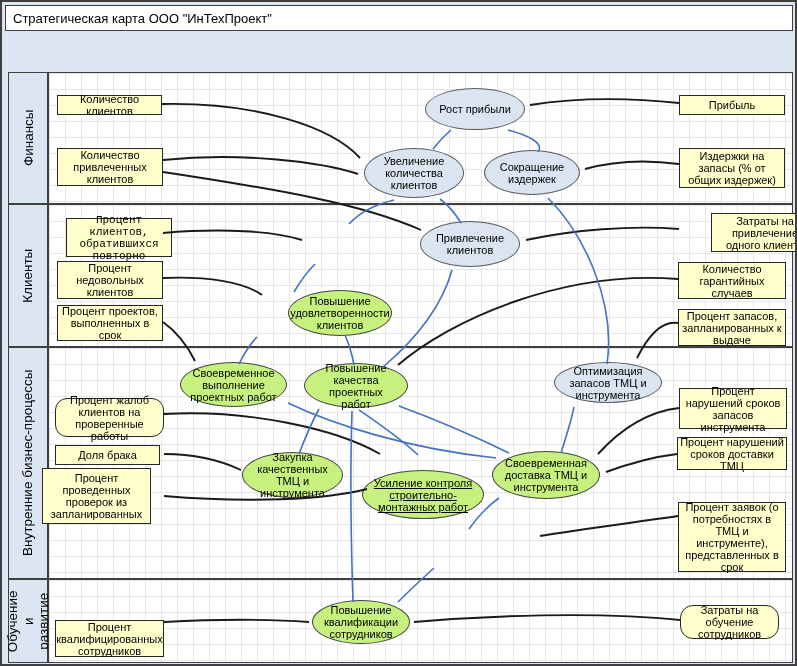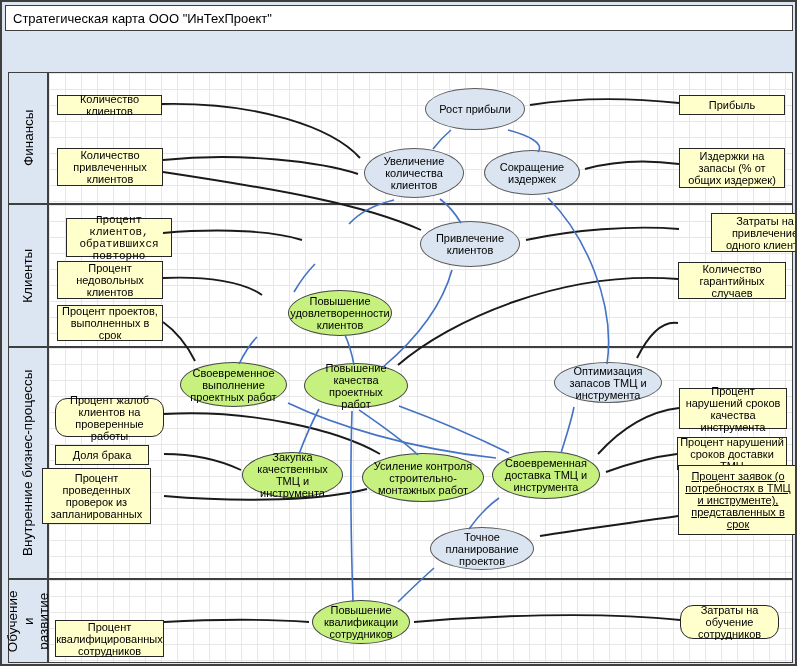--- a/index.html
+++ b/index.html
@@ -71,43 +71,43 @@
   <div class="node kpi" style="left:55px;top:93px;width:105px;height:20px;">Количество клиентов</div>
   <div class="node kpi" style="left:55px;top:146px;width:106px;height:38px;">Количество привлеченных клиентов</div>
   <div class="node kpi" style="left:677px;top:93px;width:106px;height:20px;">Прибыль</div>
   <div class="node kpi" style="left:677px;top:146px;width:106px;height:40px;">Издержки на запасы (% от общих издержек)</div>
 
   <div class="node kpi" style="left:64px;top:216px;width:106px;height:39px;font-family:Liberation Mono, monospace;">Процент клиентов, обратившихся повторно</div>
   <div class="node kpi" style="left:55px;top:259px;width:106px;height:38px;">Процент недовольных клиентов</div>
   <div class="node kpi" style="left:55px;top:303px;width:106px;height:36px;">Процент проектов, выполненных в срок</div>
   <div class="node kpi" style="left:709px;top:211px;width:108px;height:39px;">Затраты на привлечение одного клиента</div>
   <div class="node kpi" style="left:676px;top:260px;width:108px;height:37px;">Количество гарантийных случаев</div>
+  <div class="node kpi" style="left:676px;top:307px;width:108px;height:37px;">Процент запасов, запланированных к выдаче</div>
 
   <div class="node kpi" style="left:53px;top:396px;width:109px;height:39px;border-radius:12px;">Процент жалоб клиентов на проверенные работы</div>
-  <div class="node kpi" style="left:53px;top:443px;width:94px;height:20px;">Доля брака</div>
+  <div class="node kpi" style="left:53px;top:443px;width:105px;height:20px;">Доля брака</div>
   <div class="node kpi" style="left:40px;top:466px;width:109px;height:56px;">Процент проведенных проверок из запланированных</div>
-  <div class="node kpi" style="left:677px;top:386px;width:108px;height:41px;">Процент нарушений сроков качества инструмента</div>
+  <div class="node kpi" style="left:677px;top:386px;width:108px;height:41px;">Процент нарушений сроков запасов инструмента</div>
   <div class="node kpi" style="left:675px;top:435px;width:110px;height:33px;">Процент нарушений сроков доставки ТМЦ</div>
-  <div class="node kpi" style="left:676px;top:463px;width:120px;height:70px;text-decoration:underline;">Процент заявок (о потребностях в ТМЦ и инструменте), представленных в срок</div>
+  <div class="node kpi" style="left:676px;top:500px;width:108px;height:70px;">Процент заявок (о потребностях в ТМЦ и инструменте), представленных в срок</div>
 
   <div class="node kpi" style="left:53px;top:603px;width:109px;height:37px;margin-top:15px;">Процент квалифицированных сотрудников</div>
   <div class="node kpi" style="left:678px;top:603px;width:99px;height:34px;border-radius:13px;">Затраты на обучение сотрудников</div>
 
   <div class="node obj" style="left:423px;top:86px;width:100px;height:42px;">Рост прибыли</div>
   <div class="node obj" style="left:362px;top:146px;width:100px;height:50px;">Увеличение количества клиентов</div>
   <div class="node obj" style="left:482px;top:148px;width:96px;height:45px;">Сокращение издержек</div>
   <div class="node obj" style="left:418px;top:219px;width:100px;height:46px;">Привлечение клиентов</div>
   <div class="node obj drv" style="left:245px;top:288px;width:104px;height:46px;margin-left:41px;">Повышение удовлетворенности клиентов</div>
   <div class="node obj drv" style="left:178px;top:360px;width:107px;height:45px;">Своевременное выполнение проектных работ</div>
   <div class="node obj drv" style="left:302px;top:361px;width:104px;height:45px;">Повышение качества проектных работ</div>
   <div class="node obj" style="left:552px;top:360px;width:108px;height:41px;">Оптимизация запасов ТМЦ и инструмента</div>
   <div class="node obj drv" style="left:240px;top:450px;width:101px;height:46px;">Закупка качественных ТМЦ и инструмента</div>
-  <div class="node obj drv" style="left:360px;top:451px;width:122px;height:49px;">Усиление контроля строительно-монтажных работ</div>
+  <div class="node obj drv" style="left:360px;top:468px;width:122px;height:49px;text-decoration:underline;">Усиление контроля строительно-монтажных работ</div>
   <div class="node obj drv" style="left:490px;top:449px;width:108px;height:48px;">Своевременная доставка ТМЦ и инструмента</div>
-  <div class="node obj" style="left:428px;top:525px;width:104px;height:43px;">Точное планирование проектов</div>
   <div class="node obj drv" style="left:310px;top:598px;width:98px;height:44px;">Повышение квалификации сотрудников</div>
 
   <svg id="connectors" width="797" height="666">
     <defs>
       <marker id="mb" markerUnits="userSpaceOnUse" markerWidth="11" markerHeight="9" refX="9" refY="4.5" orient="auto">
         <path d="M0,0 L10,4.5 L0,9 z" fill="#1a1a1a"></path>
       </marker>
       <marker id="mu" markerUnits="userSpaceOnUse" markerWidth="10" markerHeight="8" refX="8" refY="4" orient="auto">
         <path d="M0,0 L9,4 L0,8 z" fill="#4472c4"></path>
       </marker>

